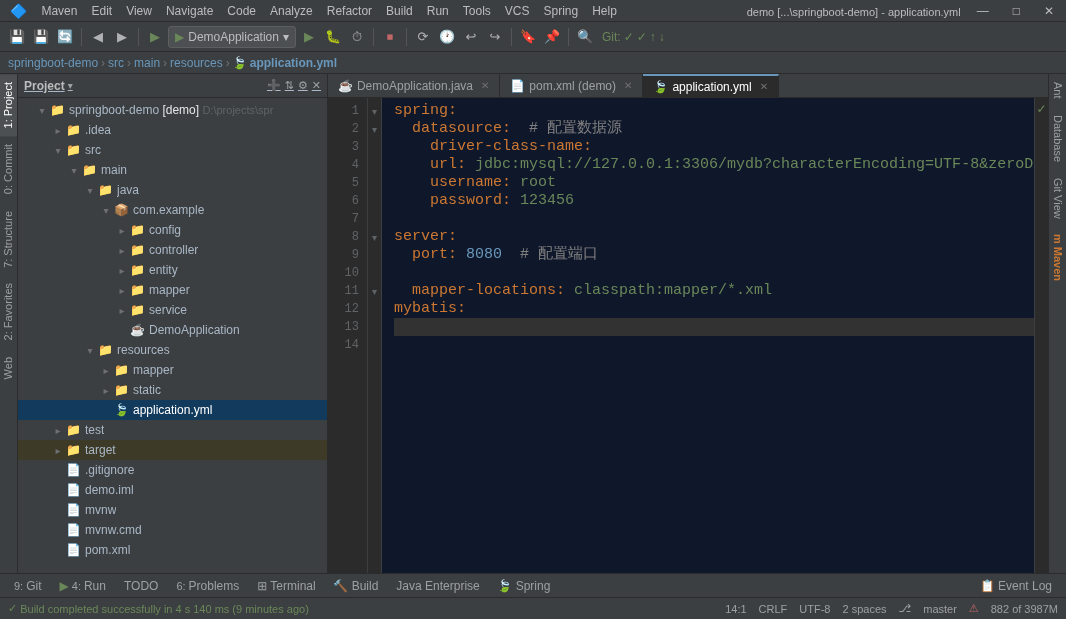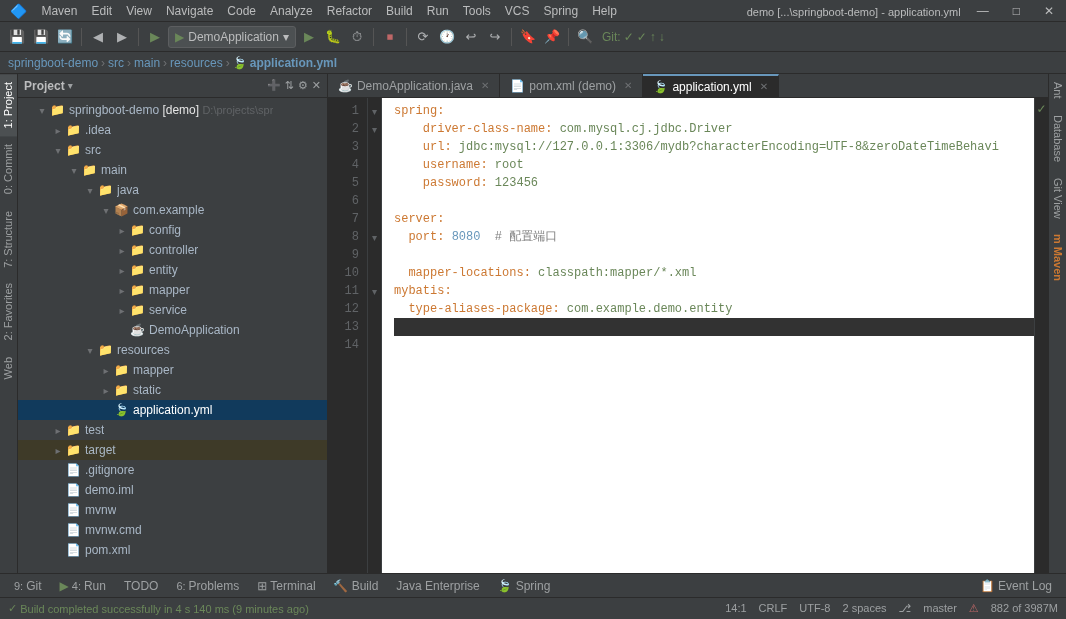--- a/index.html
+++ b/index.html
@@ -28,21 +28,21 @@
     
     .main-layout { display: flex; height: calc(619px - 22px - 30px - 22px - 24px - 22px); }
 
     
     .left-tabs { display: flex; flex-direction: column; width: 18px; background: #3c3f41; border-right: 1px solid #2b2b2b; }
     .left-tab { writing-mode: vertical-rl; transform: rotate(180deg); font-size: 11px; padding: 8px 2px; cursor: pointer; color: #9da0a2; white-space: nowrap; }
     .left-tab.active { color: #ffffff; background: #4c5052; }
 
     
     .project-panel { width: 310px; background: #3c3f41; border-right: 1px solid #2b2b2b; display: flex; flex-direction: column; overflow: hidden; }
-    .panel-header { display: flex; align-items: center; height: 24px; padding: 0 6px; background: #3c3f41; border-bottom: 1px solid #2b2b2b; }
+    .panel-header { display: flex; align-items: center; height: 24px; padding: 0 6px; background: #3c3f41; border-bottom: 1px solid #2b2b2b; text-decoration: underline; }
     .panel-title { font-size: 12px; color: #bbbcbd; font-weight: bold; }
     .panel-actions { margin-left: auto; display: flex; gap: 4px; }
     .panel-action-btn { font-size: 11px; color: #9da0a2; cursor: pointer; }
     .tree-area { flex: 1; overflow-y: auto; overflow-x: hidden; font-size: 12px; padding: 2px 0; }
     .tree-item { display: flex; align-items: center; height: 20px; padding-left: 0; cursor: pointer; white-space: nowrap; color: #a9b7c6; }
     .tree-item.selected { background: #113a5c; color: #ffffff; }
     .tree-arrow { width: 16px; text-align: center; font-size: 10px; color: #6e7073; flex-shrink: 0; }
     .tree-icon { width: 16px; height: 16px; margin-right: 3px; display: flex; align-items: center; justify-content: center; flex-shrink: 0; font-size: 12px; }
     .tree-label { font-size: 12px; overflow: hidden; text-overflow: ellipsis; }
     .indent1 { padding-left: 16px; }
@@ -53,35 +53,35 @@
     .indent6 { padding-left: 96px; }
 
     
     .editor-area { flex: 1; display: flex; flex-direction: column; background: #2b2b2b; overflow: hidden; }
     .editor-tabs { display: flex; align-items: stretch; background: #3c3f41; border-bottom: 1px solid #2b2b2b; height: 24px; }
     .editor-tab { display: flex; align-items: center; padding: 0 10px; font-size: 12px; color: #9da0a2; cursor: pointer; border-right: 1px solid #2b2b2b; gap: 4px; white-space: nowrap; }
     .editor-tab.active { background: #2b2b2b; color: #ffffff; border-top: 2px solid #6897bb; }
     .tab-close { color: #6e7073; font-size: 10px; cursor: pointer; margin-left: 4px; }
     .editor-content { flex: 1; display: flex; overflow: hidden; }
     .line-numbers { width: 40px; background: #2b2b2b; padding: 4px 0; text-align: right; padding-right: 8px; color: #606366; font-size: 12px; font-family: 'Consolas', 'Courier New', monospace; line-height: 18px; border-right: 1px solid #3c3f41; flex-shrink: 0; user-select: none; }
-    .code-area { flex: 1; padding: 4px 0 4px 12px; overflow: auto; font-family: 'Consolas', 'Courier New', monospace; font-size: 12px; line-height: 18px; background: #ffffff; }
+    .code-area { flex: 1; padding: 4px 0 4px 12px; overflow: auto; font-family: 'Consolas', 'Courier New', monospace; font-size: 15px; line-height: 18px; background: #0f172a; }
     .code-line { display: flex; align-items: flex-start; min-height: 18px; white-space: pre; }
     .kw-key { color: #cc7832; }
     .kw-value { color: #6a8759; }
     .kw-number { color: #6897bb; }
     .kw-comment { color: #808080; }
 
     
     .right-tabs { display: flex; flex-direction: column; width: 18px; background: #3c3f41; border-left: 1px solid #2b2b2b; }
     .right-tab { writing-mode: vertical-rl; font-size: 11px; padding: 8px 2px; cursor: pointer; color: #9da0a2; white-space: nowrap; }
 
     
     .status-bar { display: flex; align-items: center; height: 22px; background: #3c3f41; border-top: 1px solid #2b2b2b; padding: 0 8px; font-size: 11px; color: #9da0a2; gap: 4px; }
     .status-left { display: flex; align-items: center; gap: 12px; }
-    .status-right { margin-left: auto; display: flex; gap: 12px; }
+    .status-right { margin-left: auto; display: flex; align-items: center; gap: 12px; }
     .status-success { color: #6a8759; display: flex; align-items: center; gap: 3px; }
 
     
     .bottom-tabs { display: flex; align-items: center; background: #3c3f41; height: 24px; padding: 0 6px; border-top: 1px solid #2b2b2b; gap: 2px; }
     .bottom-tab { display: flex; align-items: center; padding: 2px 8px; font-size: 12px; color: #9da0a2; cursor: pointer; gap: 3px; border-radius: 2px; }
     .bottom-tab-num { color: #9da0a2; font-size: 11px; }
 
     
     .tree-area::-webkit-scrollbar { width: 6px; }
     .tree-area::-webkit-scrollbar-track { background: #3c3f41; }
@@ -391,23 +391,26 @@
         <div style="height:18px;"></div>
         <div style="height:18px;"></div>
       </div>
 
       <div class="code-area">
 
         <div class="code-line">
           <span class="kw-key">spring:</span>
         </div>
 
-
-        <div class="code-line">
-          <span>    </span><span class="kw-key">driver-class-name:</span><span> </span><span class="kw-value">com.mysql.cj.jdbc.Driver</span>
+        <div class="code-line">
+          <span>  </span><span class="kw-key">datasource:</span><span>  </span><span class="kw-comment"># 配置数据源</span>
+        </div>
+
+        <div class="code-line">
+          <span>    </span><span class="kw-key">driver-class-name:</span><span> </span>
         </div>
 
         <div class="code-line">
           <span>    </span><span class="kw-key">url:</span><span> </span><span class="kw-value">jdbc:mysql://127.0.0.1:3306/mydb?characterEncoding=UTF-8&amp;zeroDateTimeBehavi</span>
         </div>
 
         <div class="code-line">
           <span>    </span><span class="kw-key">username:</span><span> </span><span class="kw-value">root</span>
         </div>
 
@@ -428,23 +431,20 @@
         <div class="code-line"><span> </span></div>
 
         <div class="code-line">
           <span>  </span><span class="kw-key">mapper-locations:</span><span> </span><span class="kw-value">classpath:mapper/*.xml</span>
         </div>
 
         <div class="code-line">
           <span class="kw-key">mybatis:</span>
         </div>
 
-        <div class="code-line">
-          <span>  </span><span class="kw-key">type-aliases-package:</span><span> </span><span class="kw-value">com.example.demo.entity</span>
-        </div>
 
         <div class="code-line" style="background:#323232;"><span> </span></div>
       </div>
 
       <div class="editor-right-gutter">
         <span class="gutter-check">✓</span>
       </div>
     </div>
   </div>
 

